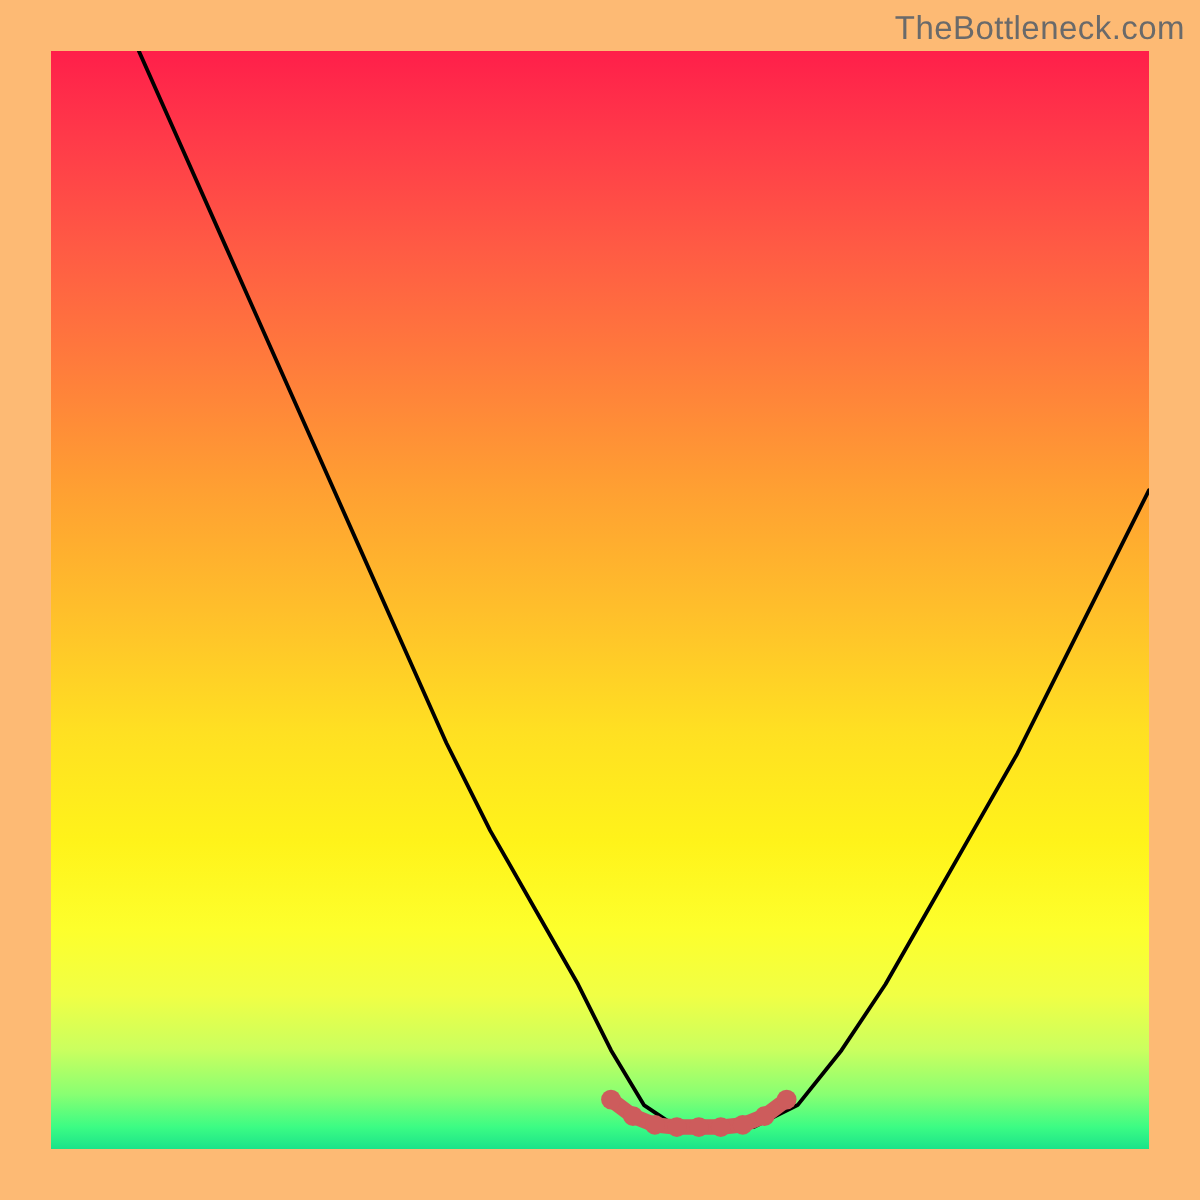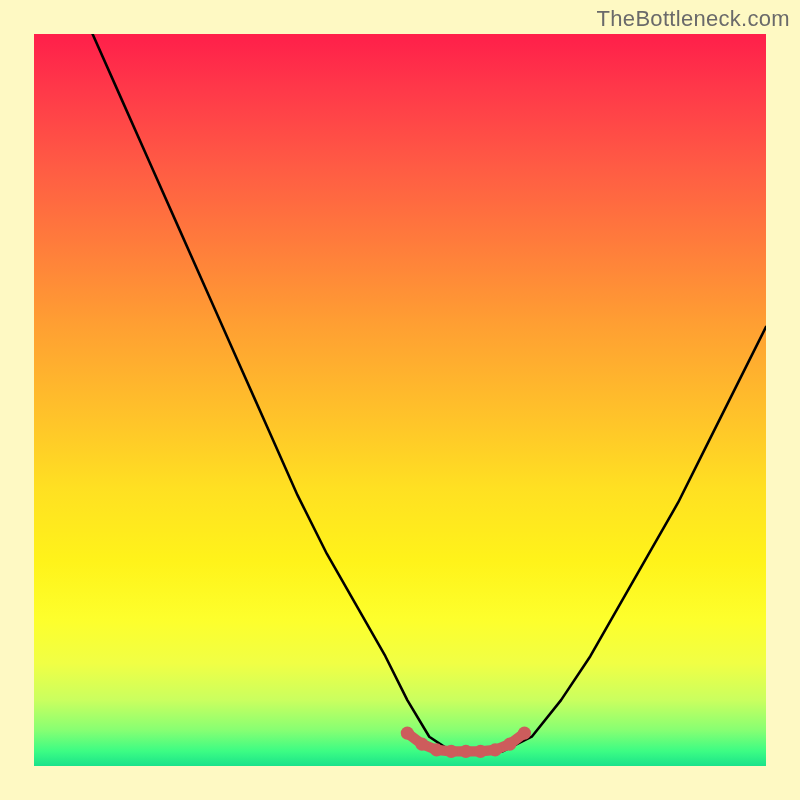--- a/index.html
+++ b/index.html
@@ -8,21 +8,21 @@
     width: 800px;
     height: 800px;
     background: #000;
     overflow: hidden;
     font-family: Arial, Helvetica, sans-serif;
   }
   .frame {
     position: relative;
     width: 800px;
     height: 800px;
-    background: #fef9c3;
+    background: #fdba74;
   }
   .watermark {
     position: absolute;
     top: 6px;
     right: 10px;
     color: #6a6a6a;
     font-size: 22px;
     font-weight: 500;
     letter-spacing: 0.3px;
     z-index: 50;

